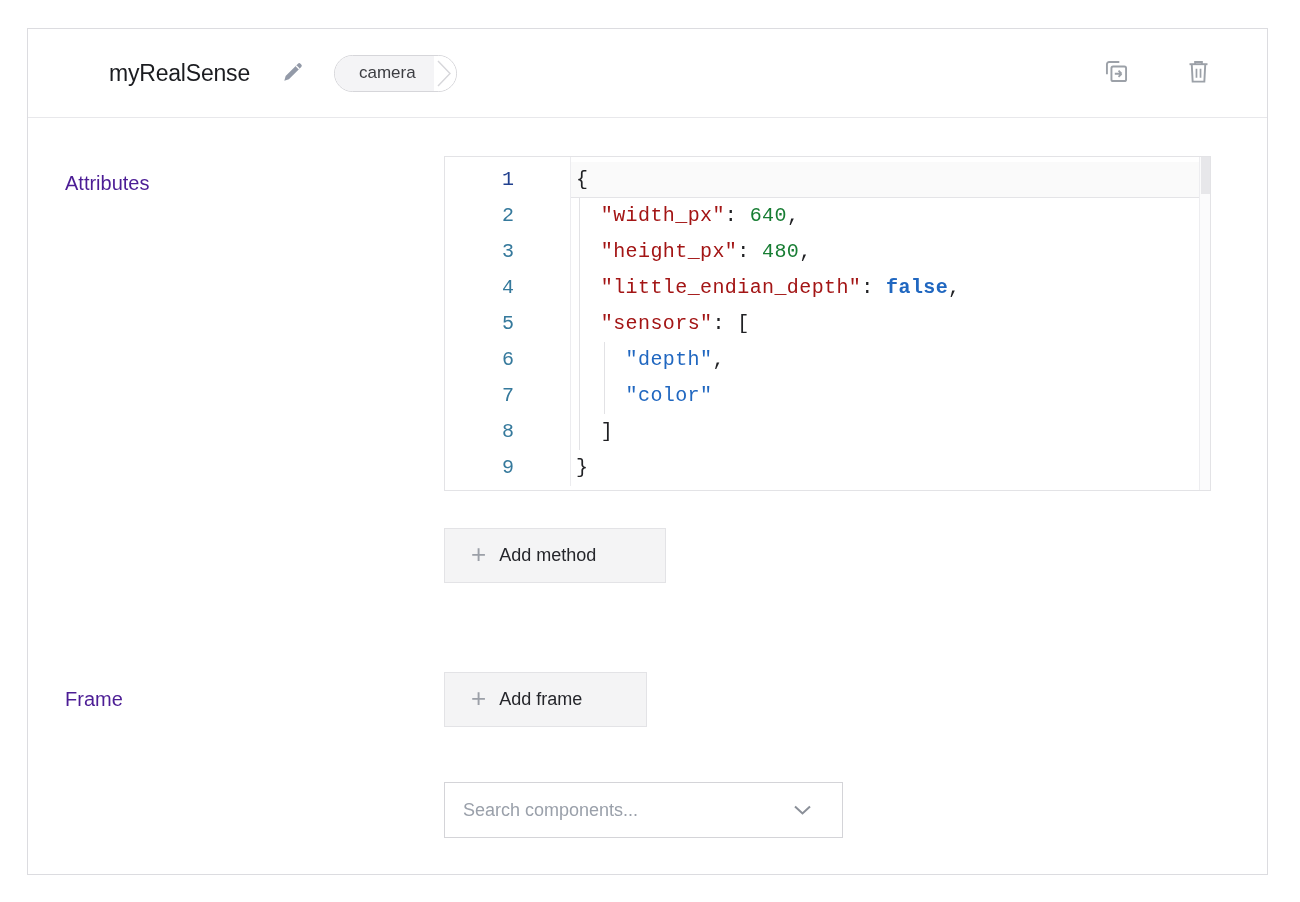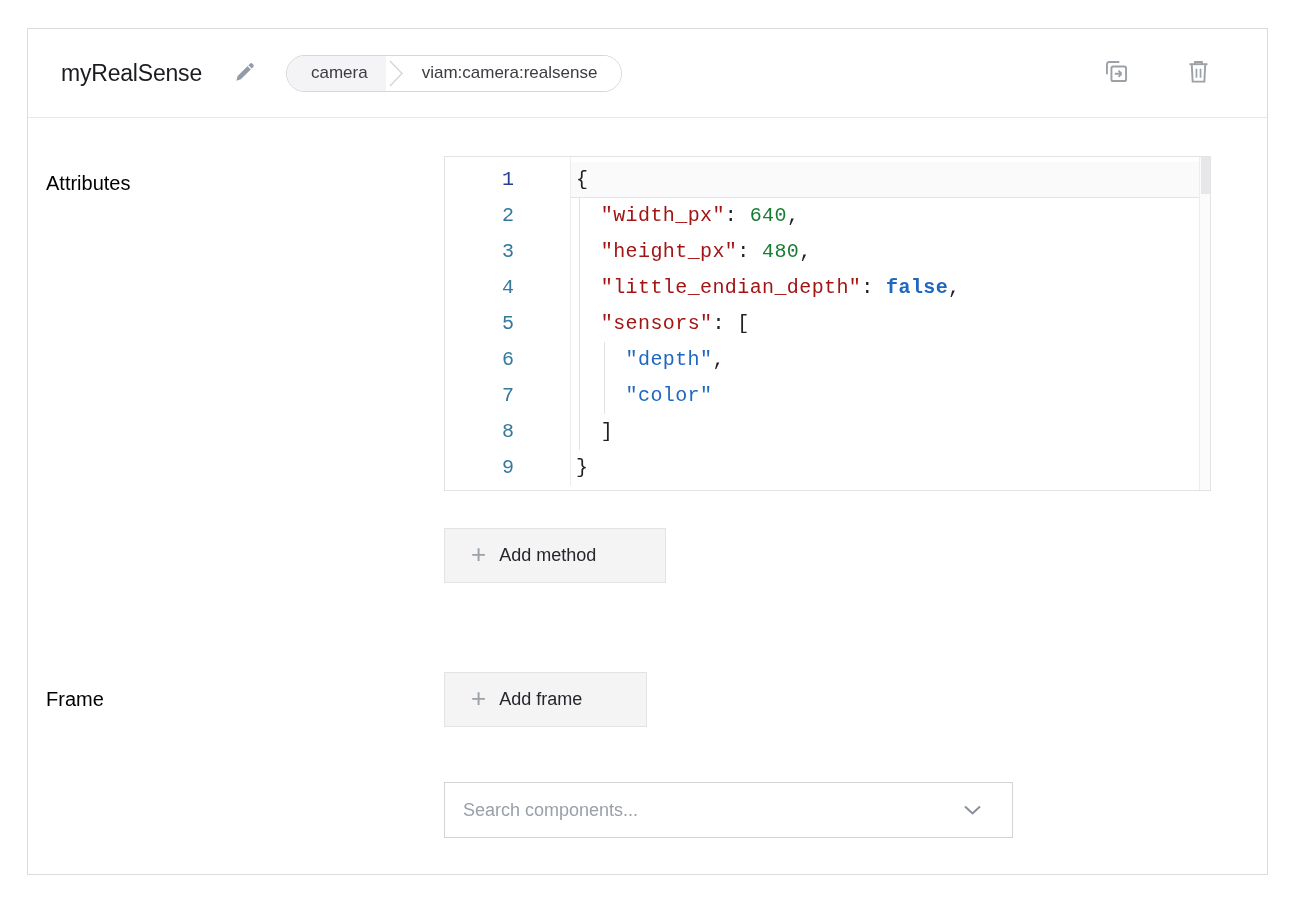--- a/index.html
+++ b/index.html
@@ -4,36 +4,36 @@
 <style>
   * { margin:0; padding:0; box-sizing:border-box; }
   html,body { width:1300px; height:902px; background:#ffffff;
     font-family:"Liberation Sans","DejaVu Sans",sans-serif; color:#1c1d21; }
   .card { position:absolute; left:27px; top:28px; width:1241px; height:847px;
     background:#fff; border:1px solid #dcdce0; }
 
   
   .card-header { height:89px; border-bottom:1px solid #e8e8eb; display:flex;
     align-items:center; padding:0 54px 0 33px; }
-  .title { font-size:23px; font-weight:500; color:#1b1c20; letter-spacing:-0.2px; }
+  .title { font-size:23px; font-weight:500; color:#1b1c20; letter-spacing:-0.2px;margin-left:48px; }
   .icon-btn { background:none; border:none; cursor:pointer; display:flex;
     align-items:center; justify-content:center; padding:2px; }
   .edit-btn { margin-left:28px; }
   .chip { margin-left:26px; height:37px; border:1px solid #d6d6da; border-radius:19px;
     display:flex; align-items:stretch; overflow:hidden; background:#fff; }
   .chip-left { background:#f4f4f6; display:flex; align-items:center;
     padding:0 18px 0 24px; font-size:17px; color:#3c3d42; }
   .chip-sep { display:flex; align-items:center; background:#fff; }
   .chip-right { display:flex; align-items:center; padding:0 24px 0 14px;
     font-size:17px; color:#3c3d42; background:#fff; }
   .header-actions { margin-left:auto; display:flex; align-items:center; gap:52px; }
 
   
-  .row-label { position:absolute; left:18px; width:360px; font-size:20px;
-    color:#000000; line-height:40px; }
+  .row-label { position:absolute; left:37px; width:360px; font-size:20px;
+    color:#4c1d95; line-height:40px; }
   .lbl-attributes { top:134px; }
   .lbl-datacapture { top:500px; max-width:230px; }
   .lbl-frame { top:643px; line-height:55px; }
   .lbl-depends { top:753px; line-height:56px; }
 
   
   .editor { position:absolute; left:416px; top:127px; width:767px; height:335px;
     border:1px solid #e3e3e6; background:#fff; overflow:hidden; cursor:text;
     font-family:"Liberation Mono","DejaVu Sans Mono",monospace; font-size:20px; }
   .code-lines { position:relative; padding-top:5px; }
@@ -57,21 +57,21 @@
   .add-btn { position:absolute; left:416px; height:55px; background:#f4f4f5;
     border:1px solid #e3e3e6; display:flex; align-items:center; gap:13px;
     padding:0 26px; font-size:18px; color:#25262b; cursor:pointer;
     font-family:inherit; }
   .add-btn .plus { color:#9ca0a8; font-size:26px; font-weight:300; line-height:1;
     margin-top:-3px; }
   .btn-add-method { top:499px; width:222px; }
   .btn-add-frame { top:643px; width:203px; }
 
   
-  .select { position:absolute; left:416px; top:753px; width:569px; height:56px;
+  .select { position:absolute; left:416px; top:753px; width:399px; height:56px;
     border:1px solid #d4d4d8; background:#fff; display:flex; align-items:center;
     padding:0 18px; cursor:pointer; }
   .select input { border:none; outline:none; flex:1; font-size:18px;
     font-family:inherit; color:#1c1d21; background:transparent; }
   .select input::placeholder { color:#9aa0aa; }
   .select .chev { flex:none; margin-right:12px; display:flex; align-items:center; }
 </style>
 </head>
 <body>
 
@@ -89,21 +89,20 @@
       </span>
     </button>
 
     <div class="chip">
       <div class="chip-left">camera</div>
       <div class="chip-sep">
         <svg width="22" height="37" viewBox="0 0 22 37" fill="none">
           <path d="M4 6 L16 18.5 L4 31" stroke="#d6d6da" stroke-width="1.4" fill="none"></path>
         </svg>
       </div>
-      <div class="chip-right">viam:camera:realsense</div>
     </div>
 
     <div class="header-actions">
       <button class="icon-btn">
         <span>
           <svg width="27" height="27" viewBox="0 0 24 24" fill="none" stroke="#9ca1a8" stroke-width="1.7">
             <path d="M14.5 3.5 H5.5 A2 2 0 0 0 3.5 5.5 V14.5" fill="none"></path>
             <rect x="7.5" y="7.5" width="13" height="13" rx="1.5" fill="#ffffff"></rect>
             <path d="M10.5 14 H16.5 M16.5 14 L13.8 11.3 M16.5 14 L13.8 16.7" stroke-width="1.6"></path>
           </svg>

